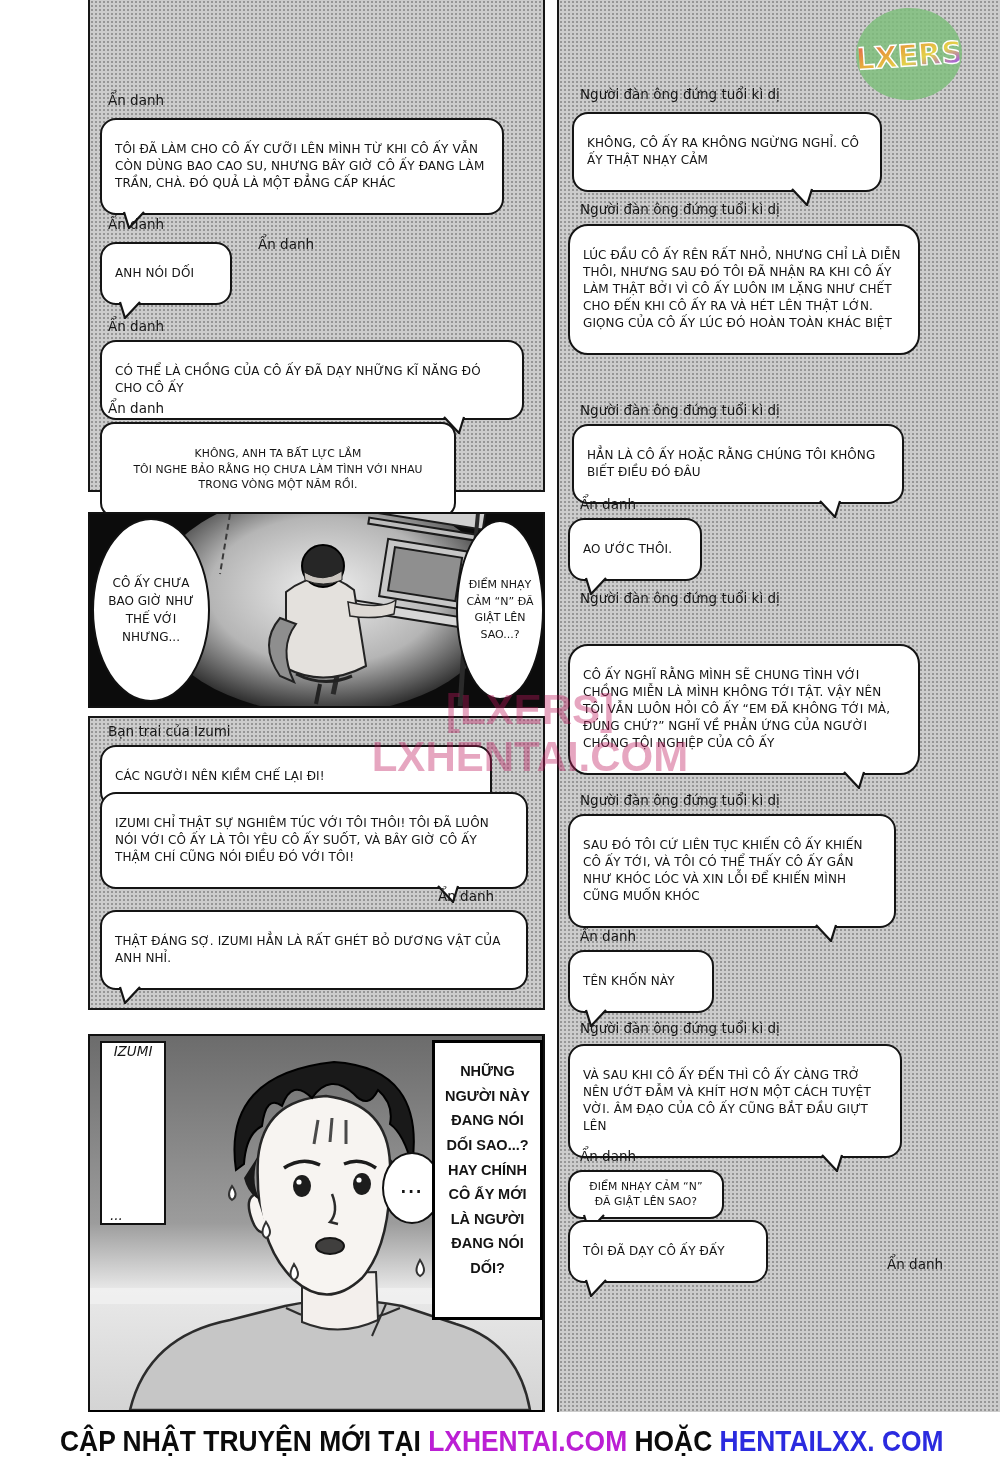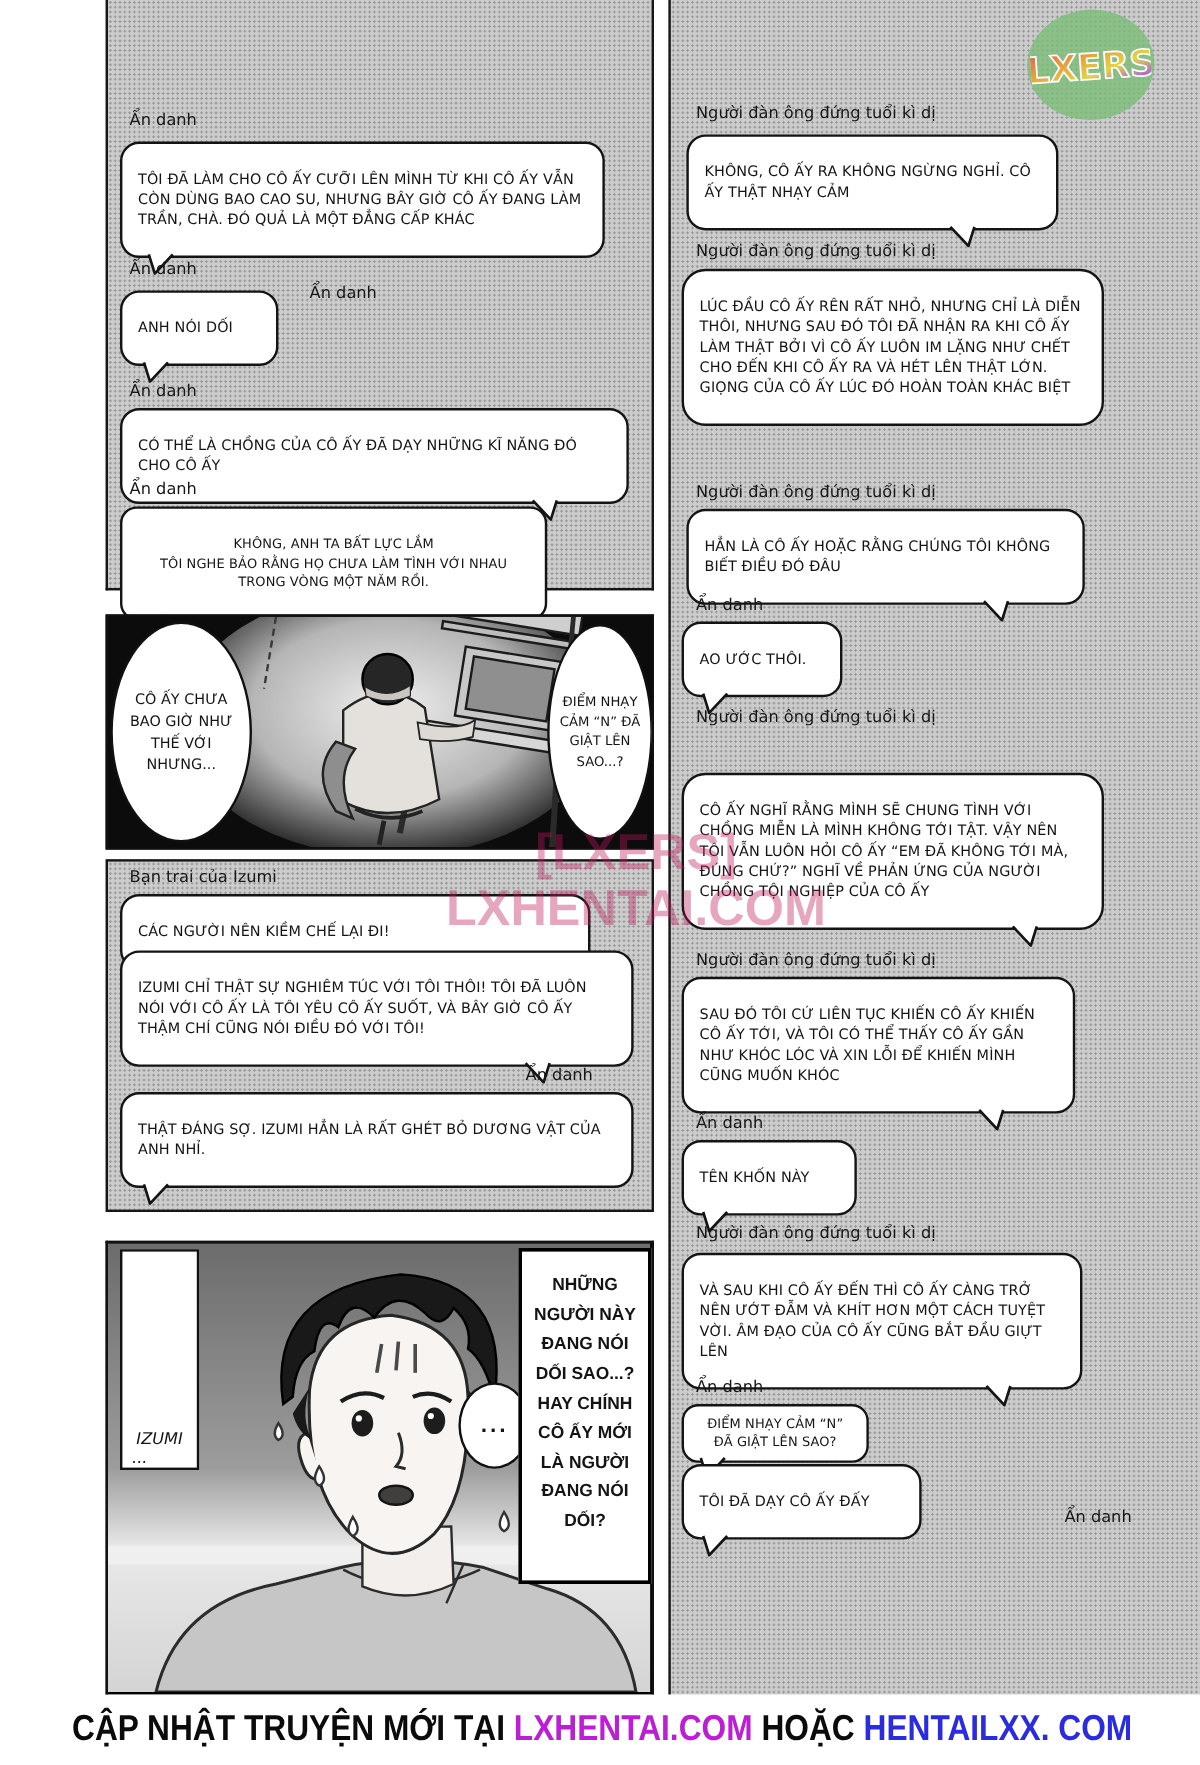--- a/index.html
+++ b/index.html
@@ -16,21 +16,21 @@
   .bubble.small{font-size:10.8px;border-radius:14px;padding:7px 11px;text-align:center;}
   .preline{white-space:pre-line;}
   .tail{position:absolute;width:24px;height:18px;bottom:-15.5px;pointer-events:none;}
   .tail.rt{transform:scaleX(-1);}
   
   .art{border:2px solid #111;overflow:hidden;background:#000;}
   .oval{position:absolute;background:#fff;border:2.5px solid #111;border-radius:50%;
         display:flex;align-items:center;justify-content:center;text-align:center;
         font-size:12px;line-height:1.5;padding:6px;box-sizing:border-box;}
   .namebox{position:absolute;background:#fff;border:2.5px solid #111;box-sizing:border-box;
-           display:flex;flex-direction:column;align-items:center;justify-content:flex-end;
+           display:flex;flex-direction:column;align-items:center;justify-content:space-between;
            font-style:italic;font-size:13.5px;}
   .caption{position:absolute;background:#fff;border:3px solid #000;box-sizing:border-box;
            font-weight:bold;font-size:14.5px;line-height:1.7;text-align:center;
            padding:16px 6px;font-family:"Liberation Sans",sans-serif;}
   .dots-bubble{position:absolute;background:#fff;border:2.5px solid #111;border-radius:50%;
            display:flex;align-items:center;justify-content:center;font-weight:bold;
            font-size:15px;letter-spacing:2px;}
   
   .watermark{position:absolute;left:320px;top:686px;width:420px;text-align:center;z-index:60;
              font-weight:bold;font-size:42px;line-height:1.12;color:#be185d;opacity:.38;

